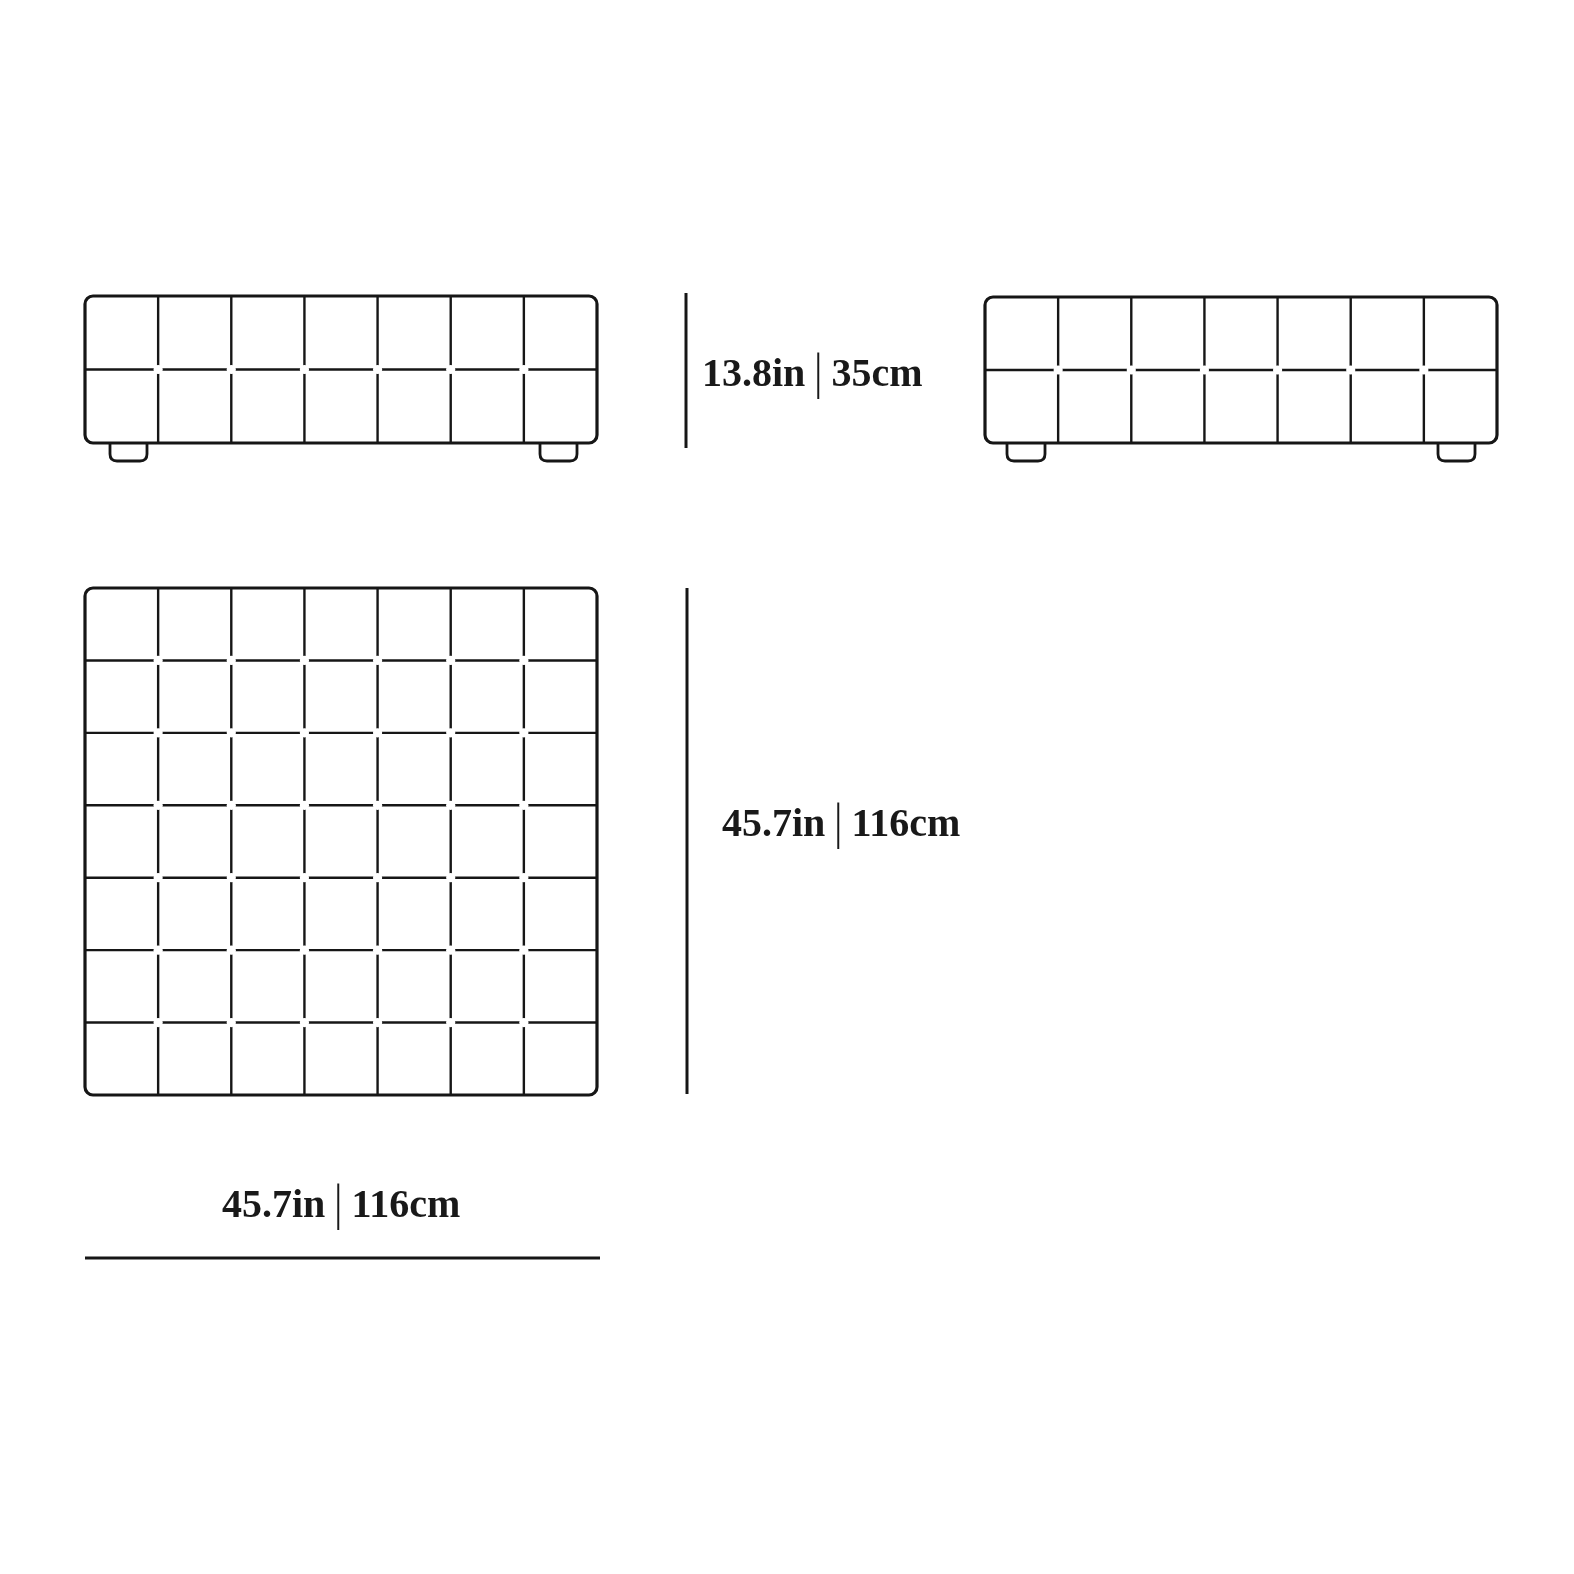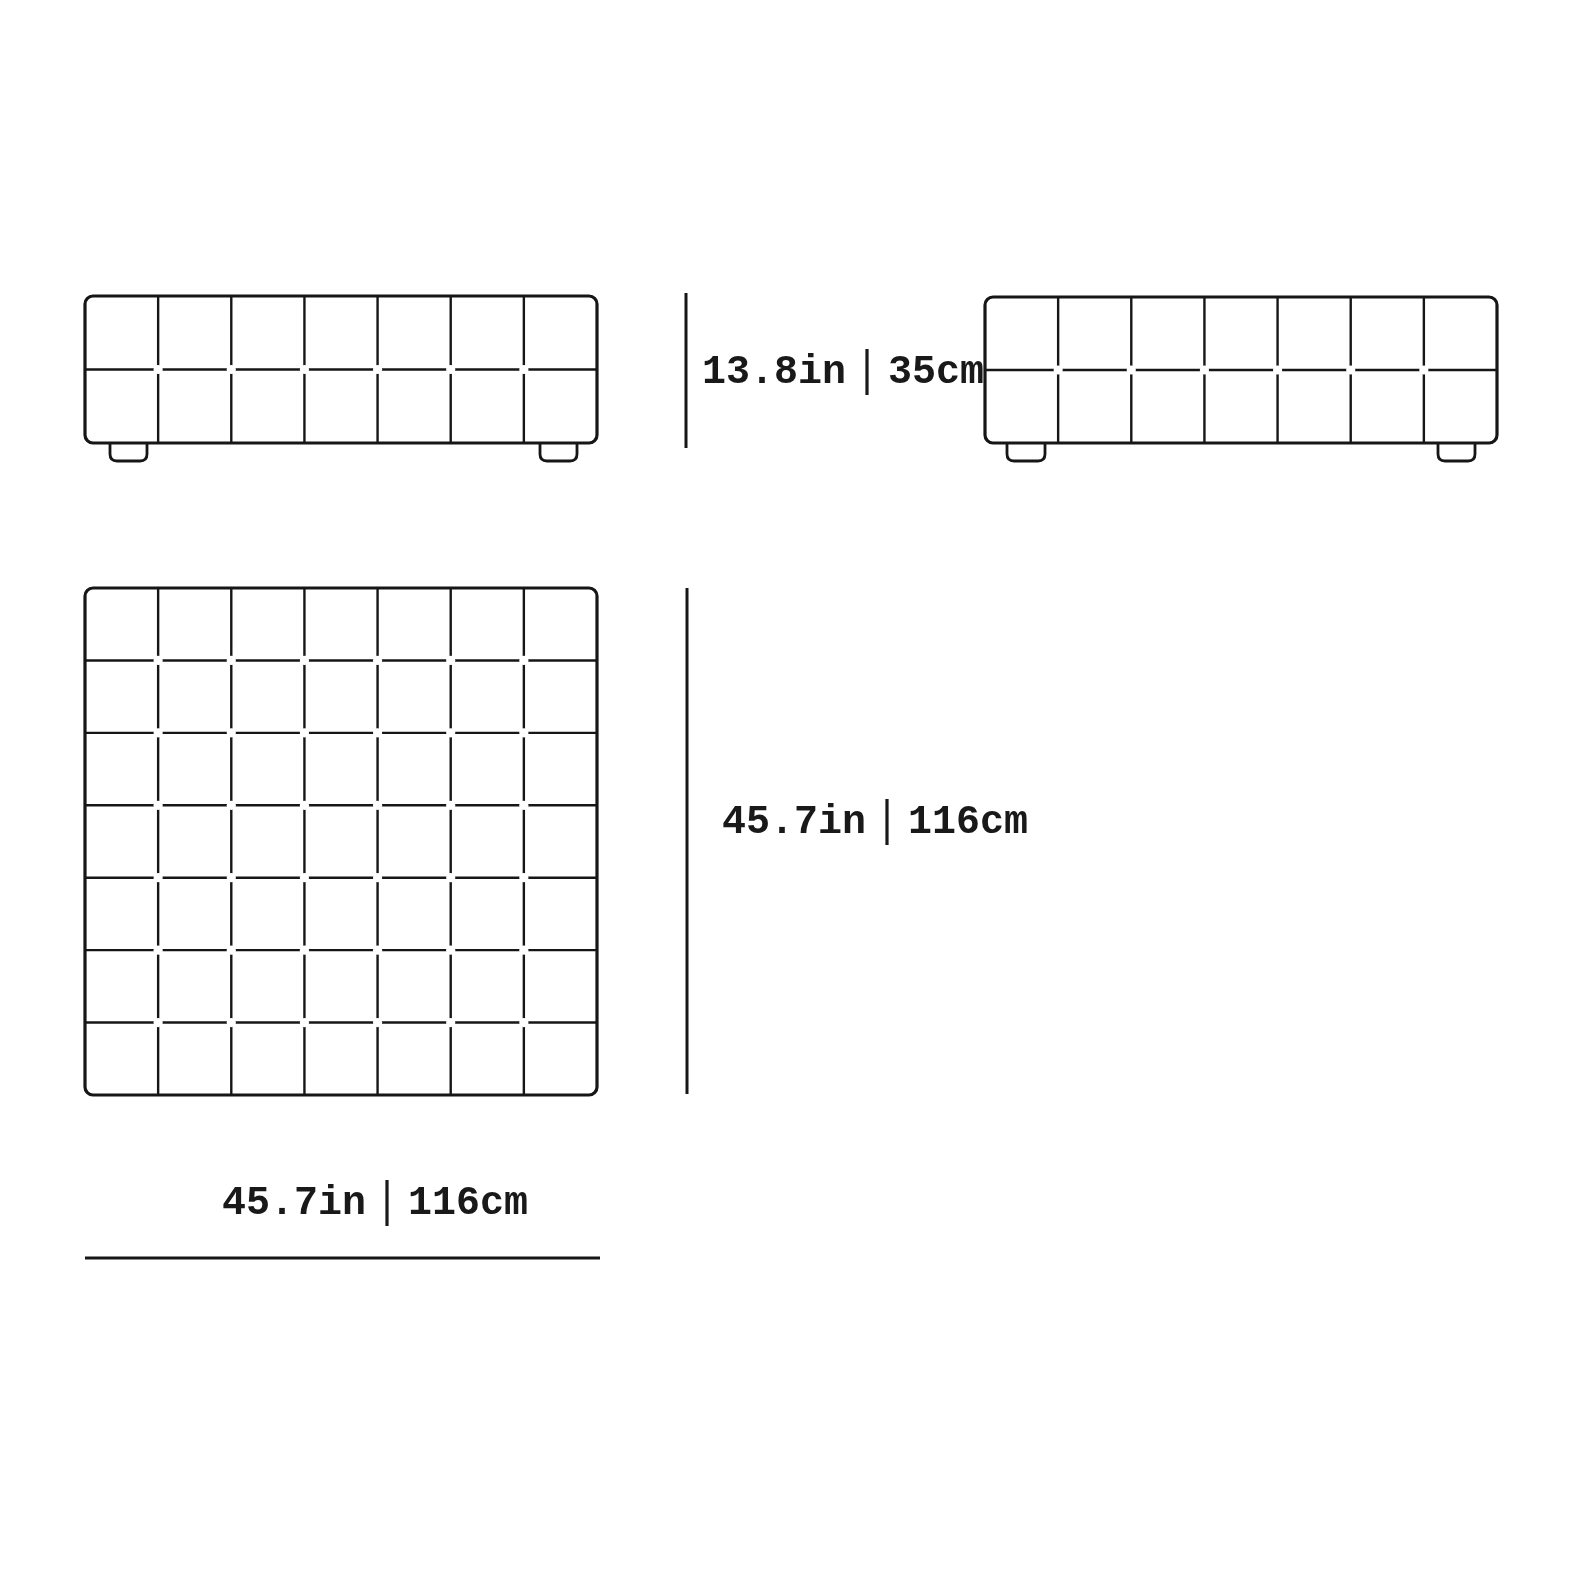--- a/index.html
+++ b/index.html
@@ -2,21 +2,21 @@
 <html><head>
 <meta charset="utf-8">
 <style>
   html, body { margin: 0; padding: 0; background: #ffffff; }
   .canvas {
     position: relative;
     width: 1574px;
     height: 1574px;
     background: #ffffff;
     overflow: hidden;
-    font-family: Liberation Mono, monospace;
+    font-family: Liberation Serif, serif;
   }
   .art {
     position: absolute;
     left: 0; top: 0;
     width: 1574px; height: 1574px;
   }
   .dim-label {
     position: absolute;
     transform: translateY(-50%);
     white-space: nowrap;

